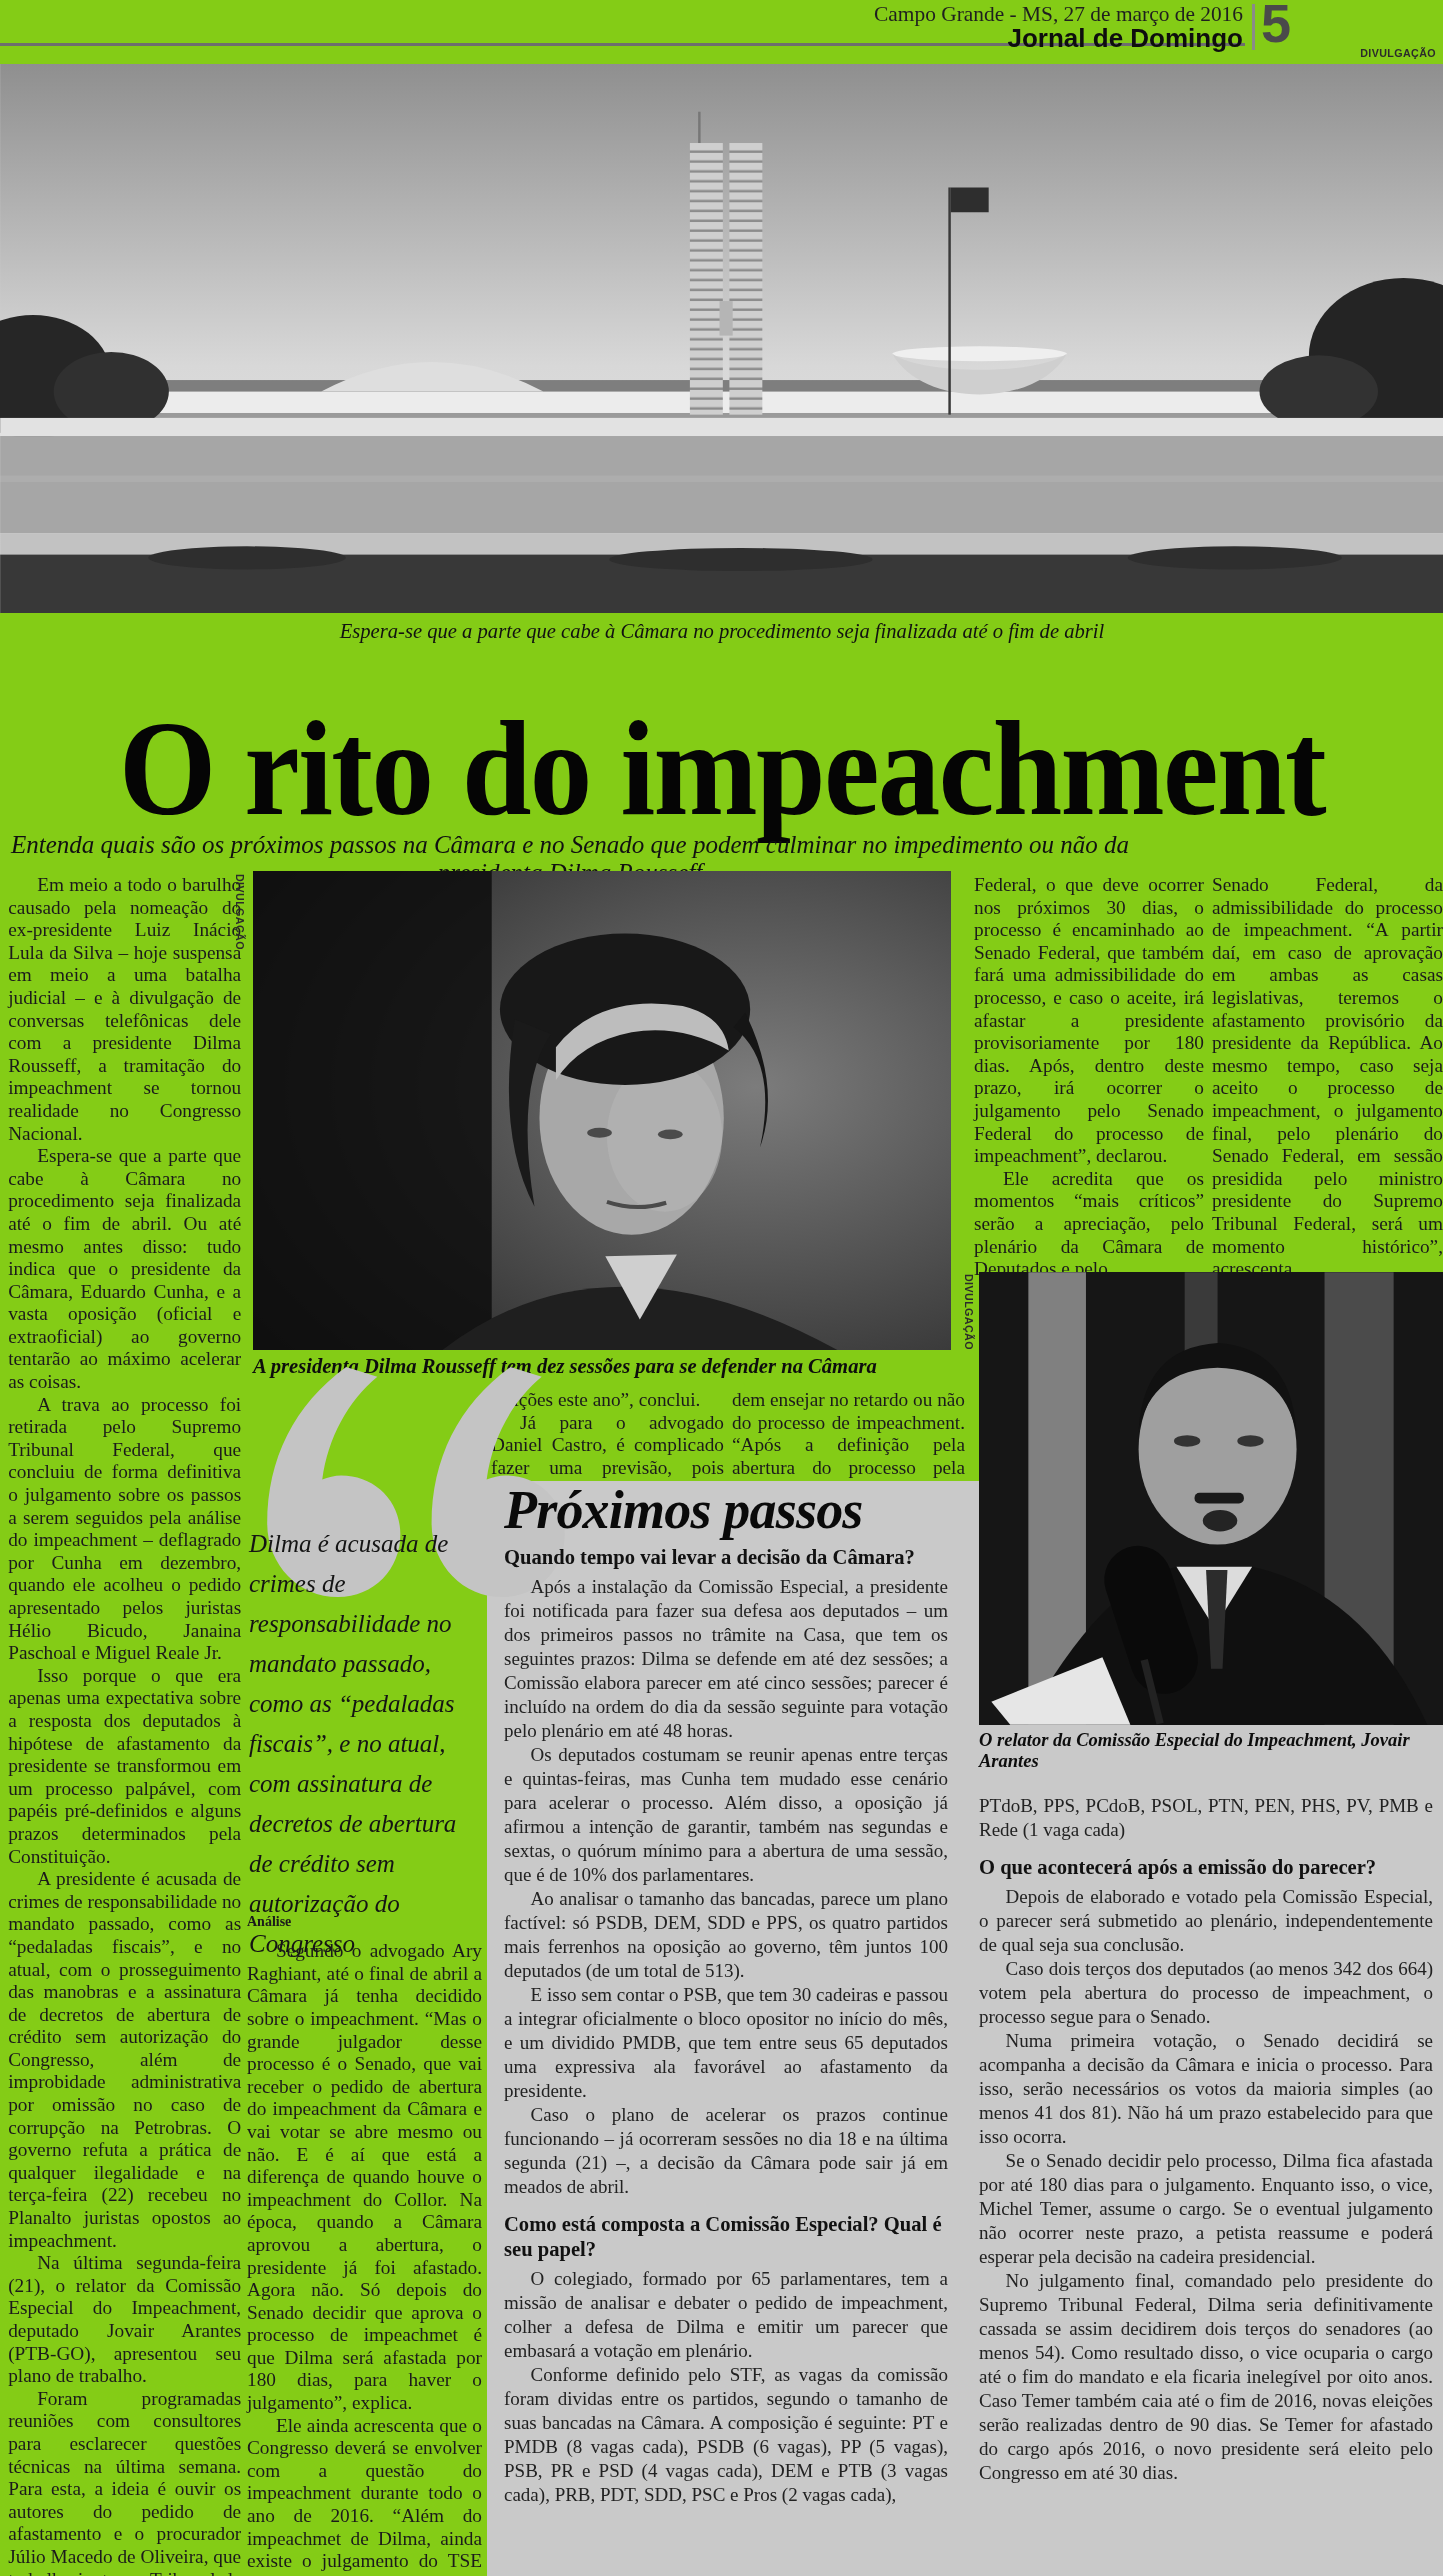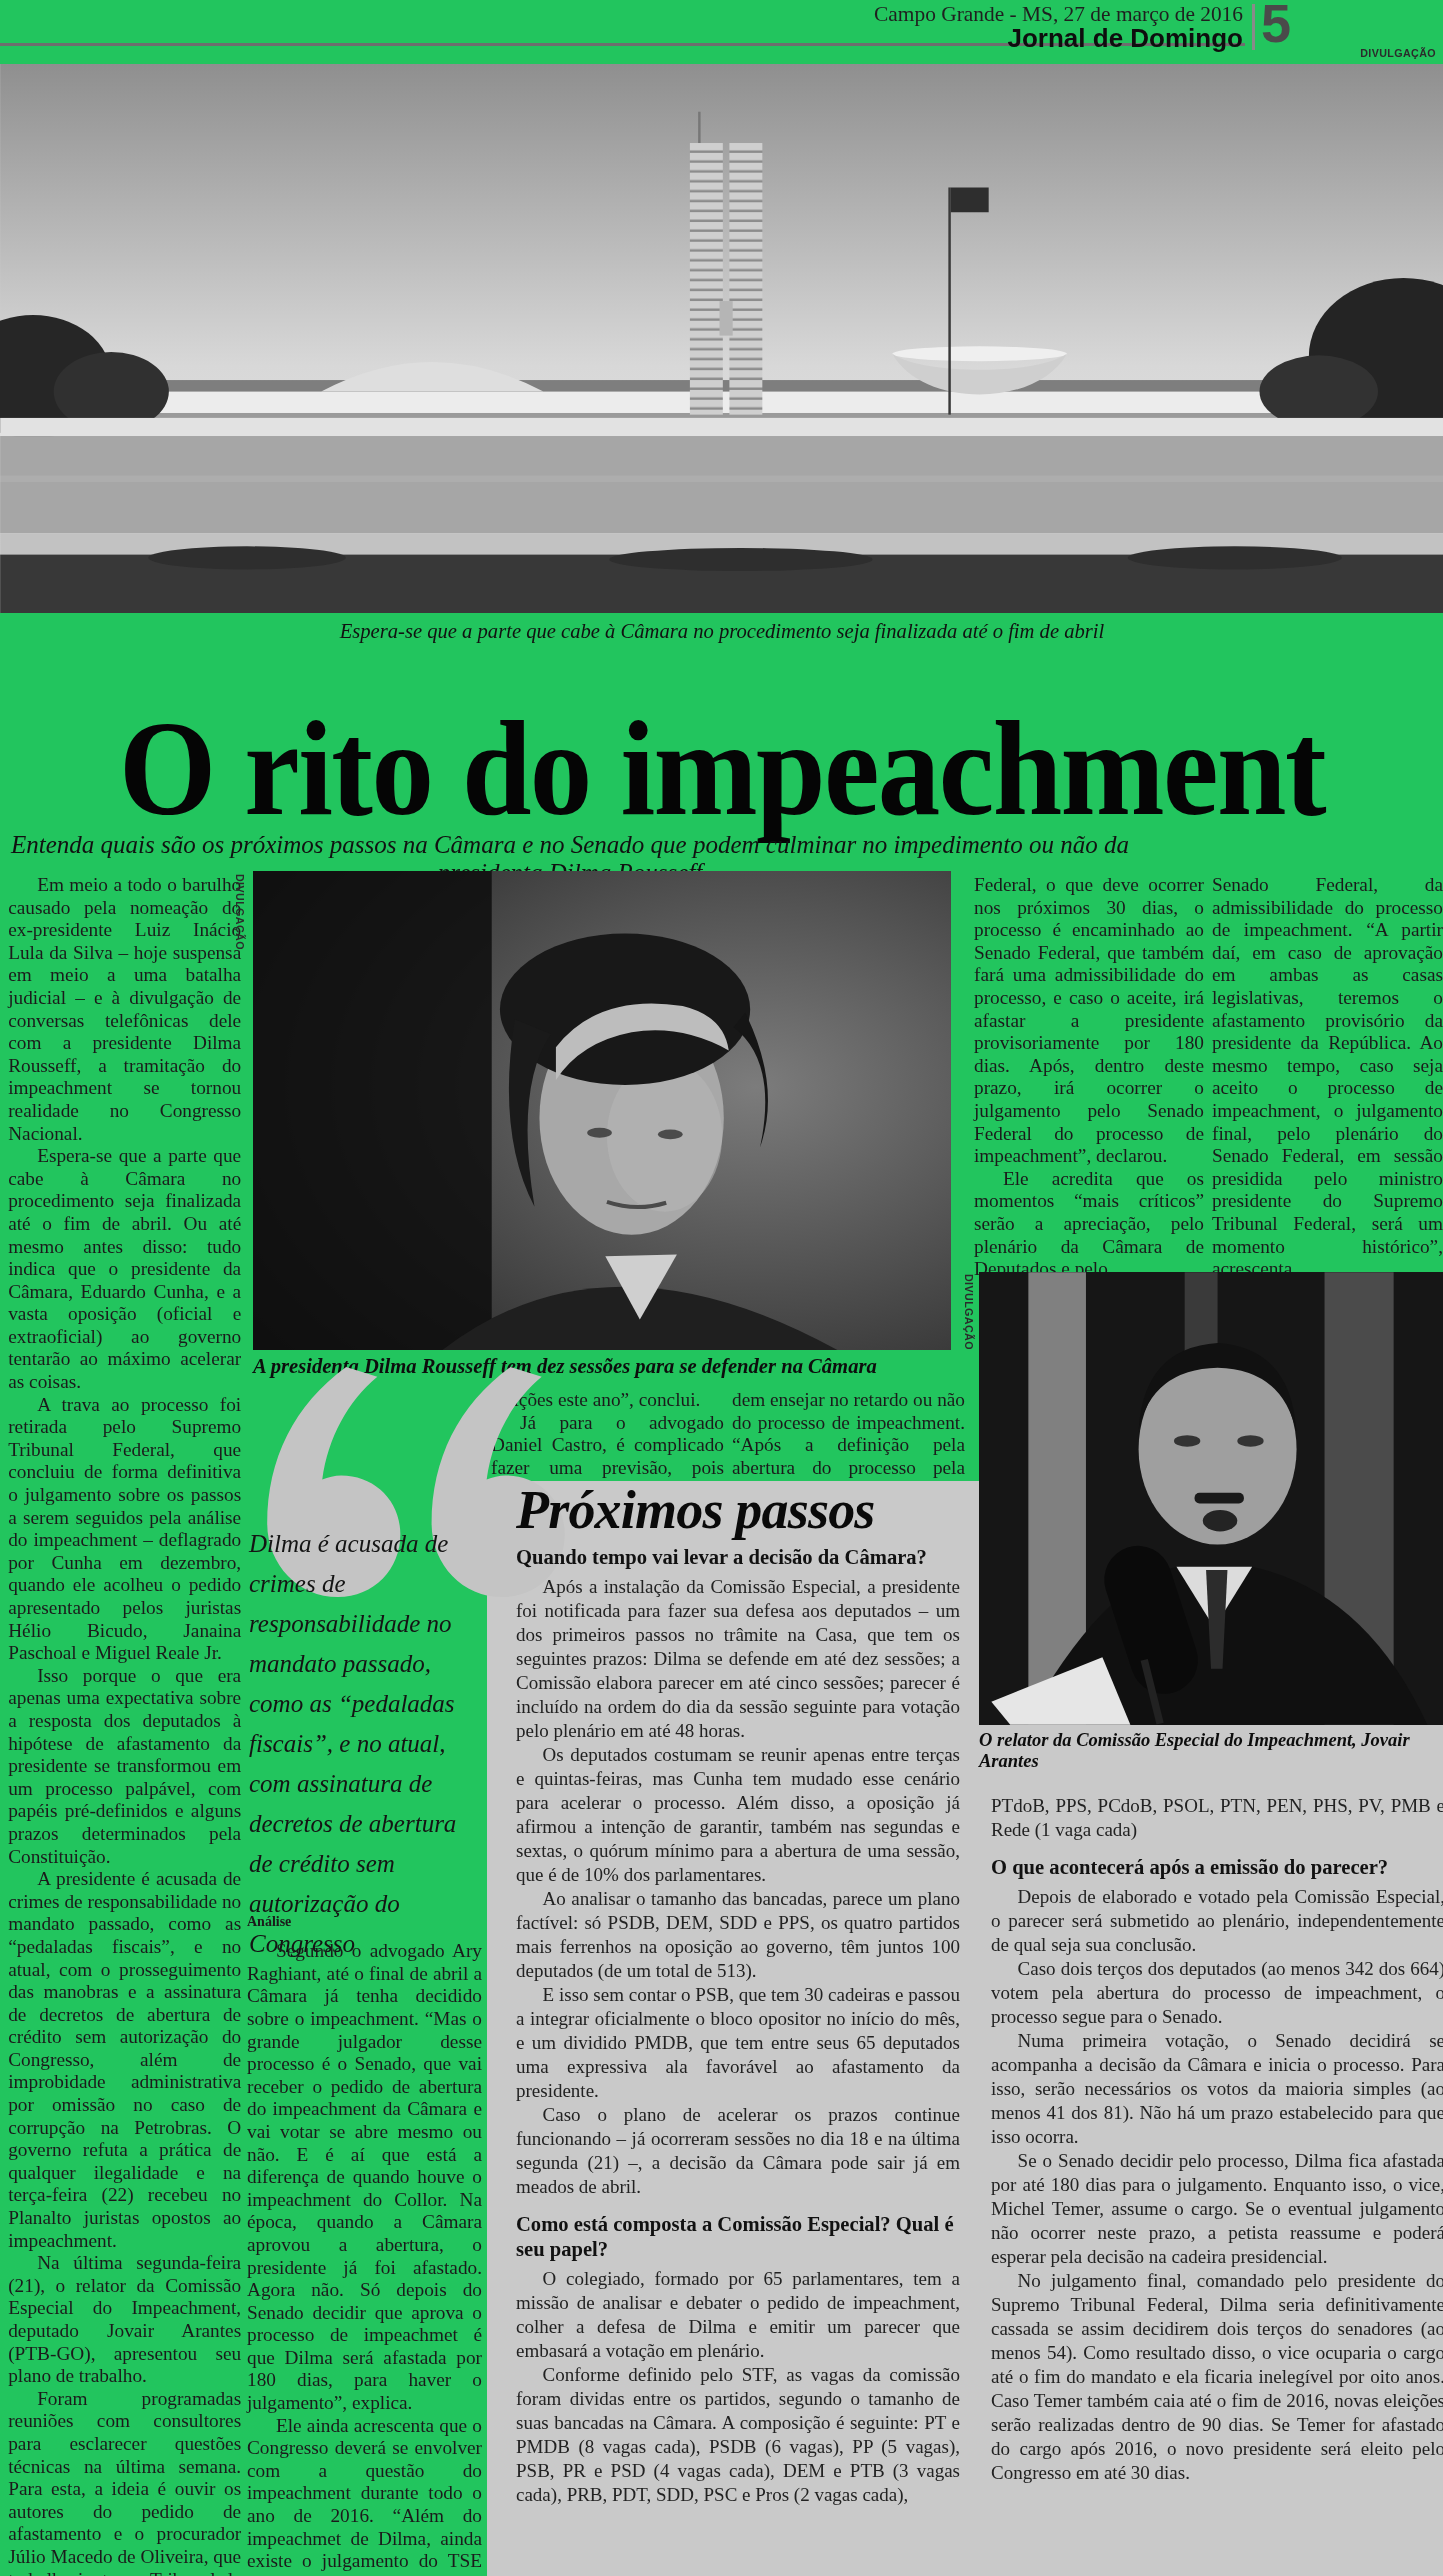--- a/index.html
+++ b/index.html
@@ -1,16 +1,16 @@
 <!DOCTYPE html>
 <html lang="pt-BR" style="font-size:13px"><head>
 <meta charset="utf-8">
 <style>
   html,body{margin:0;padding:0;background:#888;}
-  .page{position:relative;width:1444px;height:2576px;background:#22c55e;overflow:hidden;
+  .page{position:relative;width:1444px;height:2576px;background:#84cc16;overflow:hidden;
         font-family:"Liberation Serif",serif;color:#1b1b1b;margin:0 auto;}
   .abs{position:absolute;}
   
   .mast-rule{left:0;top:43px;width:1245px;height:2.5px;background:#6e6e6e;}
   .dateline{left:461px;top:1.6px;width:782px;text-align:right;font-size:21.4px;color:#1f1f1f;}
   .paper-name{left:461px;top:23px;width:782px;text-align:right;
               font-family:"Liberation Sans",sans-serif;font-weight:bold;font-size:26px;color:#0e0e0e;}
   .mast-divider{left:1252px;top:4.1px;width:2.5px;height:46px;background:#8a8a8a;}
   .page-number{left:1261px;top:-8.2px;font-family:"Liberation Sans",sans-serif;
                font-weight:bold;font-size:54px;color:#4a4a4a;}
@@ -45,21 +45,21 @@
   .dilma-caption{left:253px;top:1355px;width:700px;font-size:20.6px;}
   .jovair-caption{left:979px;top:1730px;width:463px;font-size:18.5px;z-index:3;}
   
   .qmark{left:249px;top:1362px;z-index:1;}
   .quote-text{left:249px;top:1524px;width:236px;font-style:italic;font-size:25px;line-height:40px;
               color:#141414;z-index:2;}
   .analysis{left:247px;top:1911px;width:235px;z-index:2;}
   .analysis-h{font-weight:bold;font-size:14px;margin:0 0 6.6px 0;}
   
   .graybox{left:487px;top:1481px;width:956px;height:1095px;background:#c9c9c9;z-index:0;}
-  .boxtext{text-align:justify;font-size:19px;line-height:24px;color:#222;hyphens:auto;z-index:2;margin-left:12px;}
+  .boxtext{text-align:justify;font-size:19px;line-height:24px;color:#222;hyphens:auto;z-index:2;}
   .boxtext p{margin:0;text-indent:1.4em;}
   .boxtext p.noindent{text-indent:0;}
   .box-content{left:504px;top:1498px;width:444px;}
   .box-title{font-style:italic;font-weight:bold;font-size:54px;letter-spacing:-0.8px;
              color:#0a0a0a;margin:0 0 23px 0;text-indent:0 !important;text-align:left;}
   .box-q{font-weight:bold;font-size:20.6px;line-height:25px;margin:13px 0 5px 0;text-indent:0 !important;
          text-align:left;color:#111;}
   .box-right{left:979px;top:1794px;width:454px;}
 </style>
 </head>

